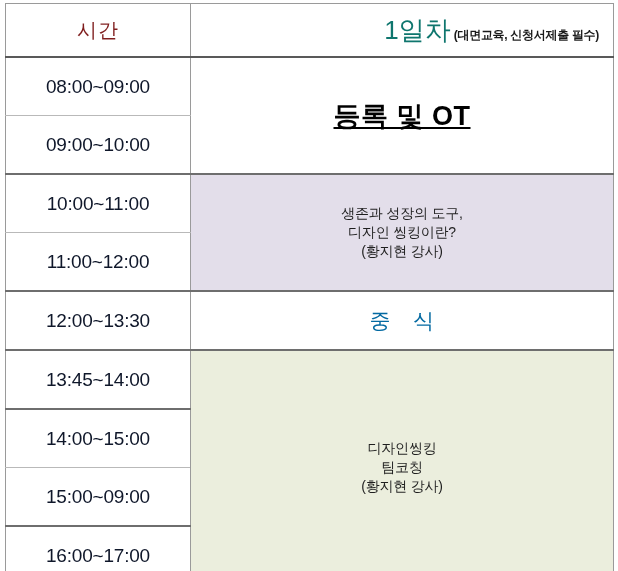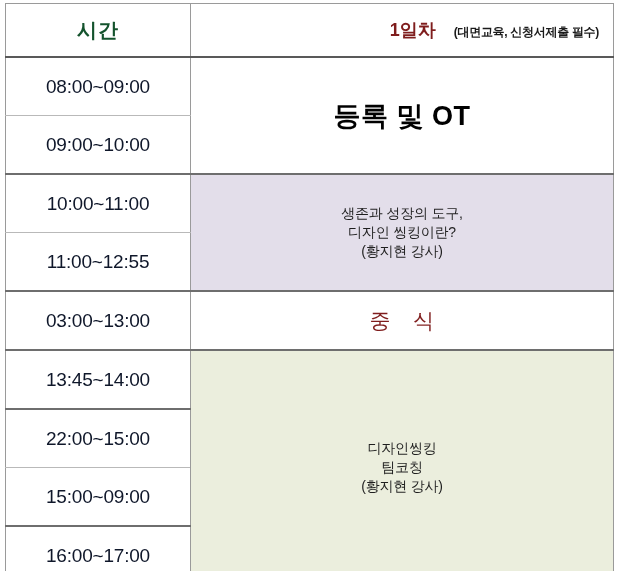--- a/index.html
+++ b/index.html
@@ -47,40 +47,39 @@
 
   
   .hdr-time,
   .hdr-day {
     height: 52px;
     border-bottom: 2px solid #595959 !important;
   }
   .hdr-time-label {
     font-size: 20px;
     letter-spacing: 1px;
-    color: #14532d;
-    font-weight: bold;
+    color: #7f1d1d;
   }
   .hdr-day-inner {
     display: block;
     text-align: right;
     padding-right: 14px;
     white-space: nowrap;
   }
   .hdr-day-main {
-    font-size: 18px;
-    font-weight: 700;
-    color: #7f1d1d;
+    font-size: 26px;
+    font-weight: 400;
+    color: #0f766e;
     letter-spacing: 0px;
   }
   .hdr-day-note {
     font-size: 12px;
     font-weight: 700;
     color: #1a1a1a;
-    margin-left: 18px;
+    margin-left: 3px;
     letter-spacing: -0.3px;
   }
 
   
   .time-cell {
     height: 57px;
     font-size: 19px;
     color: #0f172a;
     letter-spacing: -0.2px;
     white-space: nowrap;
@@ -92,30 +91,31 @@
 
   
   .block {
     line-height: 1.38;
   }
   .block-title-big {
     font-size: 27px;
     font-weight: 700;
     color: #000000;
     letter-spacing: 0.5px;
+    text-decoration: underline;
   }
   .block-line {
     font-size: 14px;
     color: #1f1f1f;
     display: block;
     letter-spacing: -0.2px;
   }
   .block-lunch {
     font-size: 21px;
-    color: #7f1d1d;
+    color: #0369a1;
     letter-spacing: 0.5px;
   }
   .lunch-gap { display: inline-block; width: 22px; }
 
   .bg-purple { background: #e3deea !important; }
   .bg-green  { background: #ebeedd !important; }
   .bg-white  { background: #ffffff !important; }
 </style>
 </head>
 <body>
@@ -154,41 +154,41 @@
       <tr>
         <td class="time-cell sep-light">10:00~11:00</td>
         <td class="bg-purple sep-strong block" rowspan="2">
           <span class="block-line">생존과 성장의 도구,</span>
           <span class="block-line">디자인 씽킹이란?</span>
           <span class="block-line">(황지현 강사)</span>
         </td>
       </tr>
 
       <tr>
-        <td class="time-cell sep-strong">11:00~12:55</td>
-      </tr>
-
-      <tr>
-        <td class="time-cell sep-strong">03:00~13:00</td>
+        <td class="time-cell sep-strong">11:00~12:00</td>
+      </tr>
+
+      <tr>
+        <td class="time-cell sep-strong">12:00~13:30</td>
         <td class="bg-white sep-strong">
           <span class="block-lunch"><span>중</span><span class="lunch-gap"></span><span>식</span></span>
         </td>
       </tr>
 
       <tr>
         <td class="time-cell sep-strong">13:45~14:00</td>
         <td class="bg-green block" rowspan="4">
           <span class="block-line">디자인씽킹</span>
           <span class="block-line">팀코칭</span>
           <span class="block-line">(황지현 강사)</span>
         </td>
       </tr>
 
       <tr>
-        <td class="time-cell sep-light">22:00~15:00</td>
+        <td class="time-cell sep-light">14:00~15:00</td>
       </tr>
 
       <tr>
         <td class="time-cell sep-strong">15:00~09:00</td>
       </tr>
 
       <tr>
         <td class="time-cell sep-strong">16:00~17:00</td>
       </tr>
 

